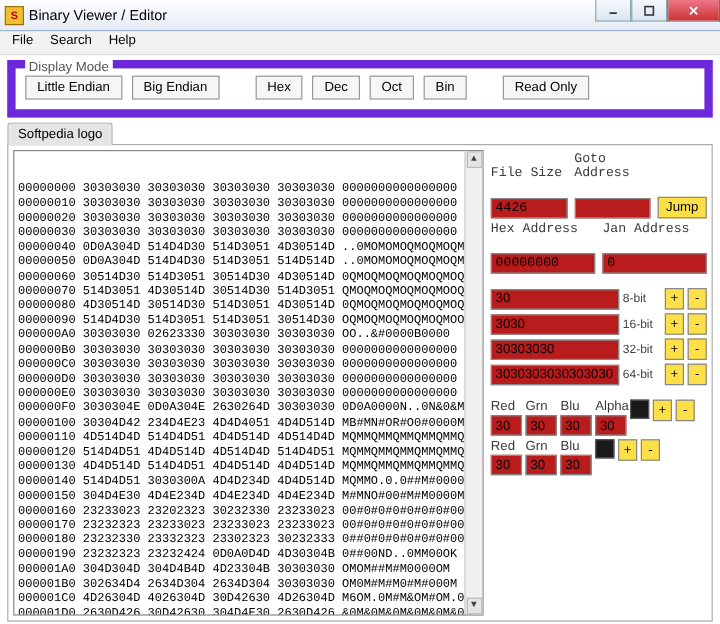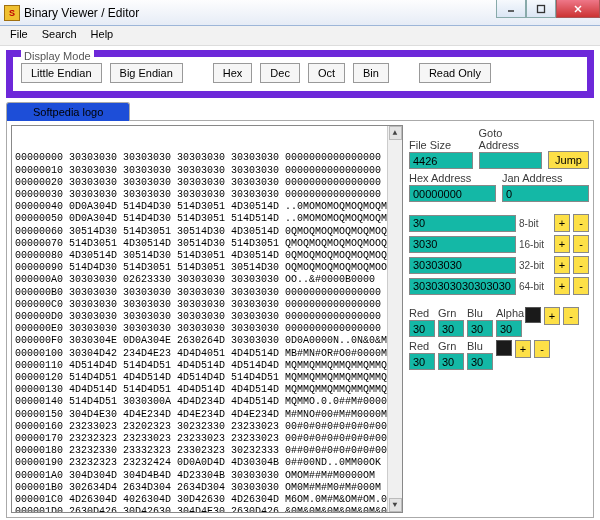--- a/index.html
+++ b/index.html
@@ -18,33 +18,33 @@
 
 .client { padding: 4px 6px; }
 
 .fieldset { border: 7px solid #6d28d9; padding: 6px 8px 8px; margin-bottom: 4px; position: relative; }
 .fieldset .legend { position: absolute; top: -7px; left: 8px; background: #fff; padding: 0 3px; color: #555; font-size: 11px; }
 
 .dispmode { display: flex; align-items: flex-start; gap: 8px; }
 .dispmode .spacer { width: 14px; }
 .tbbtn { border: 1px solid #999; background: #f6f6f6; padding: 3px 9px; font-size: 11px; cursor: default; }
 
-.tab { display: inline-block; padding: 3px 26px; border: 1px solid #aaa; border-bottom: none; background: #1d4ed8; font-size: 11px; border-top-left-radius: 3px; border-top-right-radius: 3px; margin-bottom: -1px; }
+.tab { display: inline-block; padding: 3px 8px; border: 1px solid #aaa; border-bottom: none; background: #e5e5e5; font-size: 11px; border-top-left-radius: 3px; border-top-right-radius: 3px; margin-bottom: -1px; }
 
 .mainrow { display: flex; gap: 6px; border: 1px solid #aaa; padding: 4px; height: 398px; }
 
 .hexpanel { border: 1px solid #888; flex: 1; padding: 2px 3px; overflow: hidden; font-family: "Courier New", monospace; font-size: 10px; line-height: 12.2px; white-space: pre; position: relative; color: #000; }
 .hexpanel .vscroll { position: absolute; right: 0; top: 0; bottom: 0; width: 15px; background: #f0f0f0; border-left: 1px solid #ccc; display: flex; flex-direction: column; justify-content: space-between; align-items: center; }
 .hexpanel .vscroll .arrow { width: 13px; height: 14px; background: #e4e4e4; border: 1px solid #bbb; display: flex; align-items: center; justify-content: center; font-size: 8px; color: #444; }
 
 .sidepanel { width: 180px; display: flex; flex-direction: column; gap: 3px; font-size: 11px; color: #444; padding-top: 2px; }
 .row { display: flex; gap: 6px; align-items: flex-end; }
-.col { display: flex; flex-direction: column; gap: 1px; flex: 1; }
+.col { display: flex; flex-direction: column; gap: 14px; flex: 1; font-family: Liberation Mono, monospace; }
 .lbl { font-size: 11px; color: #3a3a3a; }
-.inp { border: 1px solid #888; height: 17px; padding: 1px 3px; font-size: 11px; font-family: inherit; background: #14b8a6; width: 100%; }
+.inp { border: 1px solid #888; height: 17px; padding: 1px 3px; font-size: 11px; font-family: inherit; background: #b91c1c; width: 100%; }
 .btn { border: 1px solid #888; background: #fde047; height: 18px; font-size: 11px; padding: 0 6px; cursor: default; }
 .btn.sq { width: 16px; padding: 0; text-align: center; }
 .valrow { display: flex; align-items: center; gap: 3px; }
 .valrow .inp { flex: 1; }
 .valrow .bitlbl { width: 32px; font-size: 10px; }
 .swatch { width: 16px; height: 16px; background: #1a1a1a; border: 1px solid #555; }
 .colorrow { display: flex; align-items: flex-start; gap: 3px; }
 .colorrow .cc { display: flex; flex-direction: column; gap: 1px; width: 26px; }
 .colorrow .cc .inp { width: 26px; }
 .gap4 { height: 6px; }

